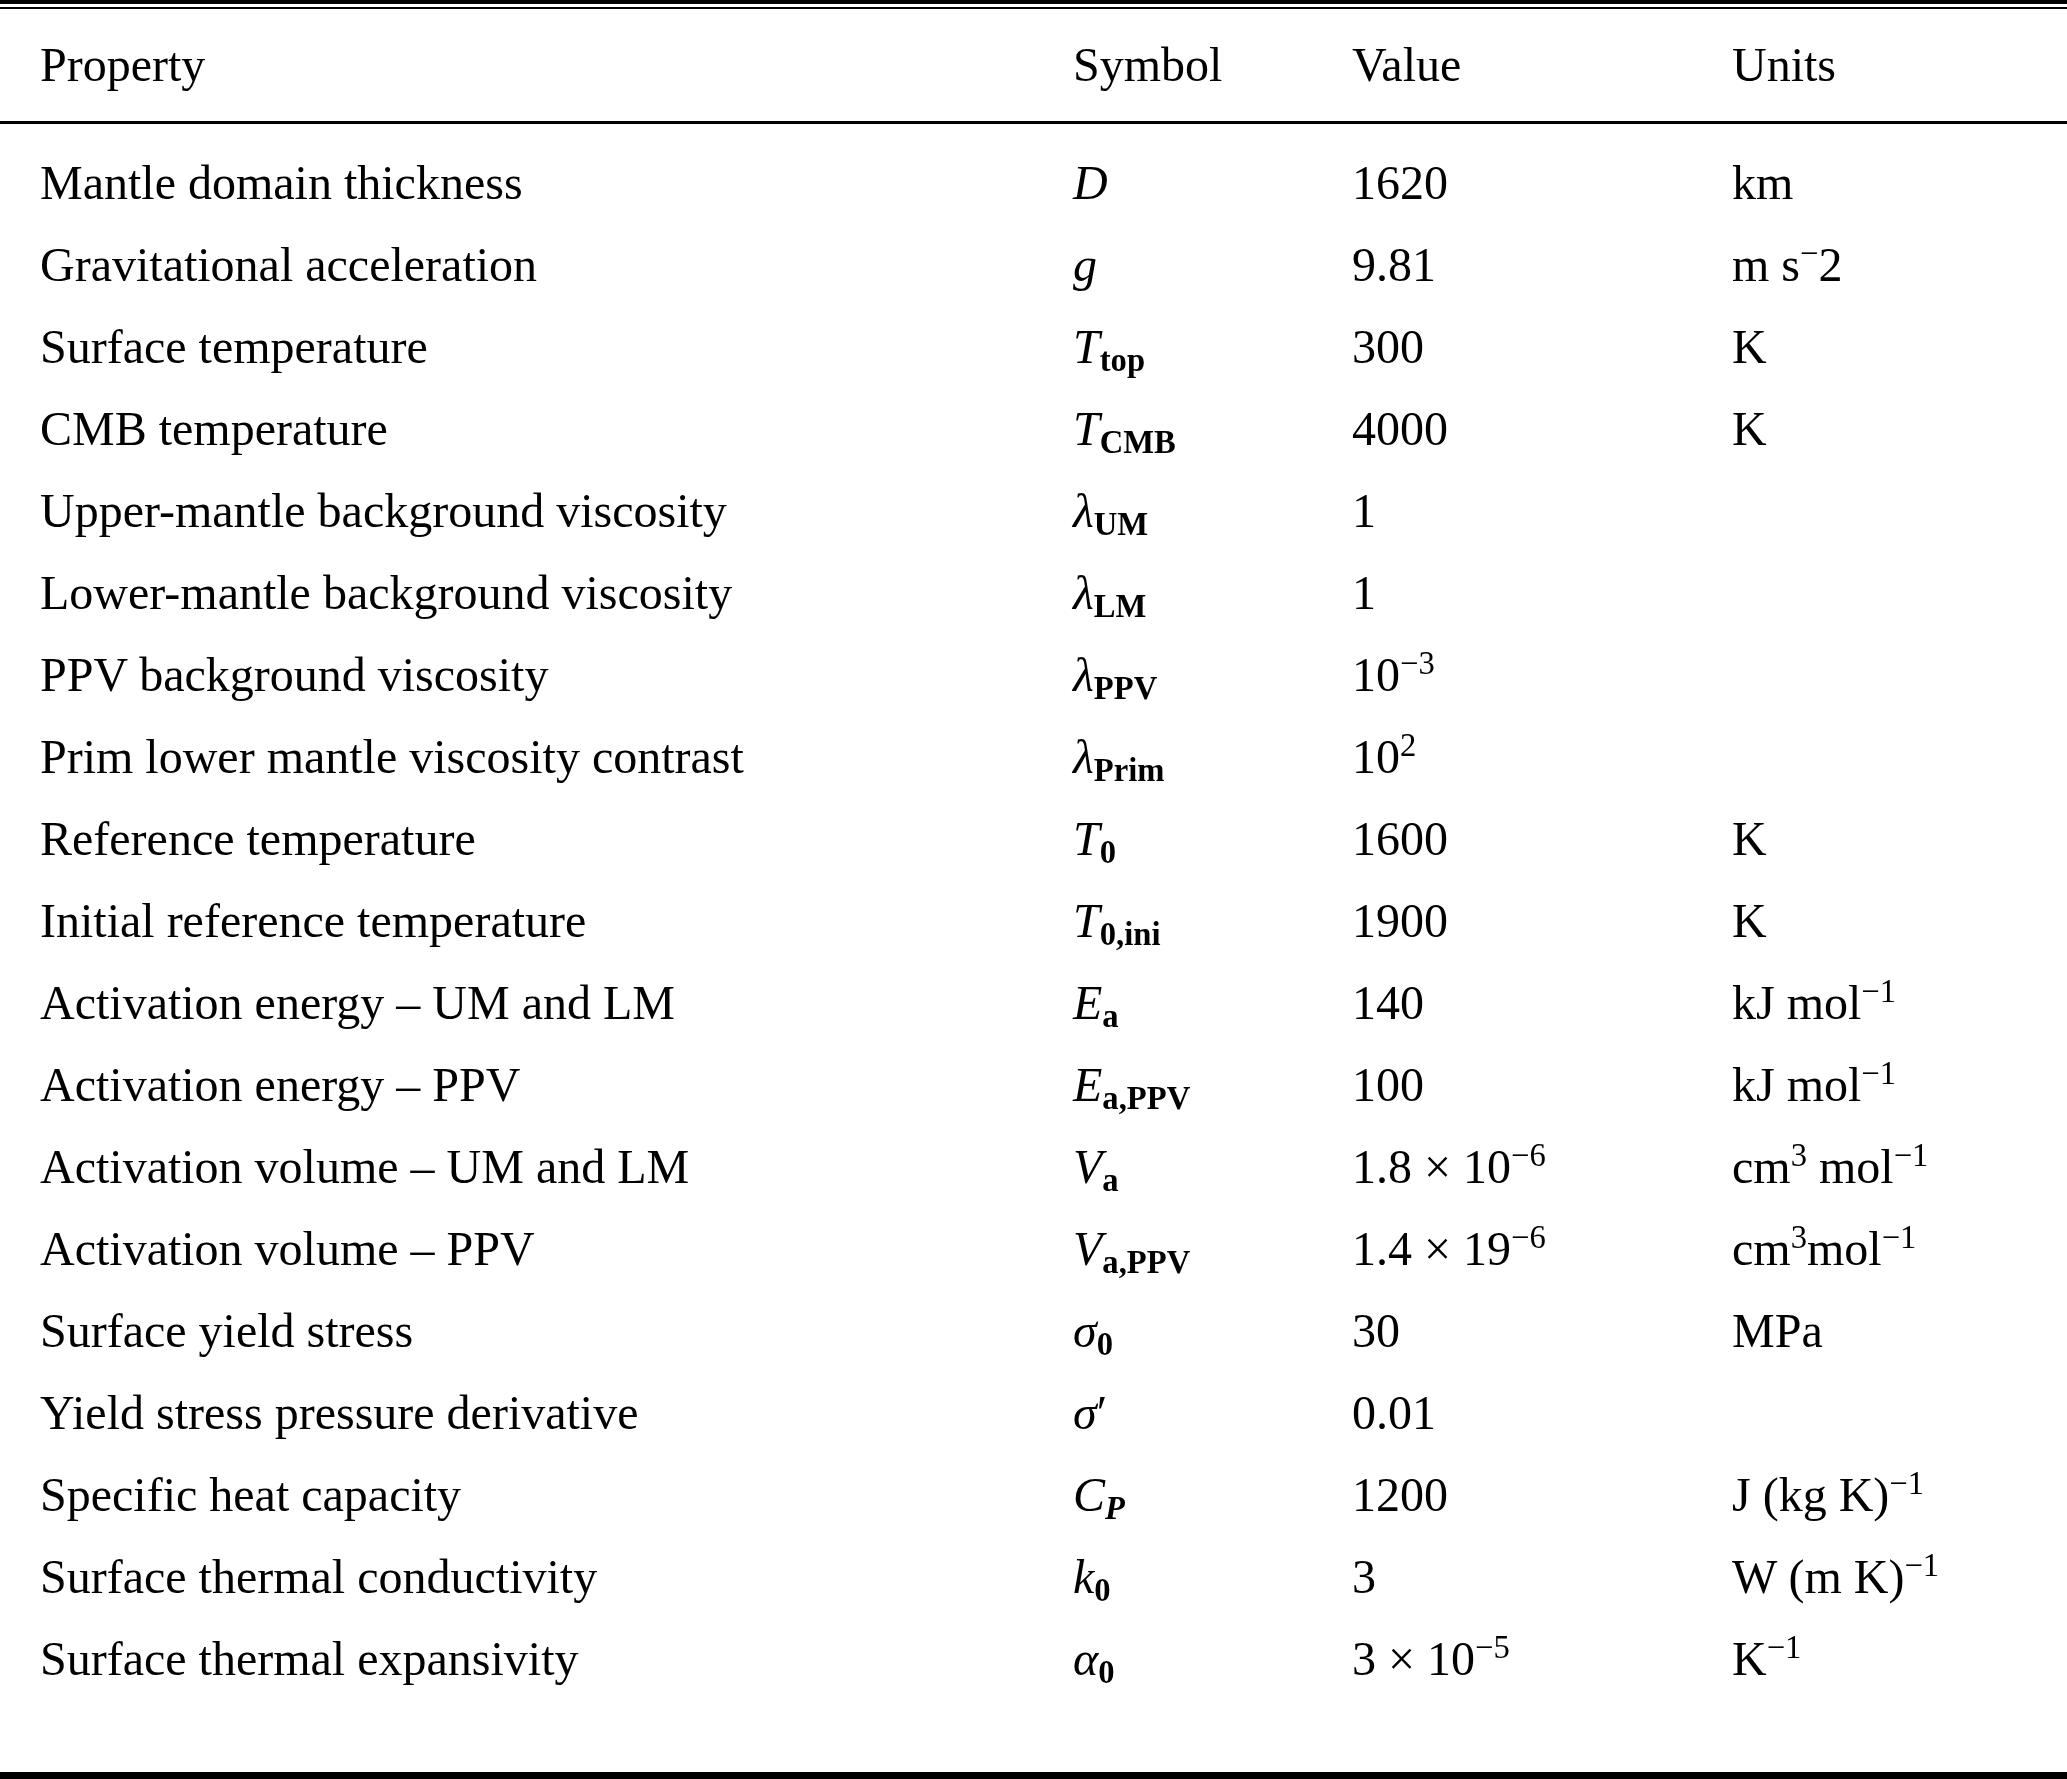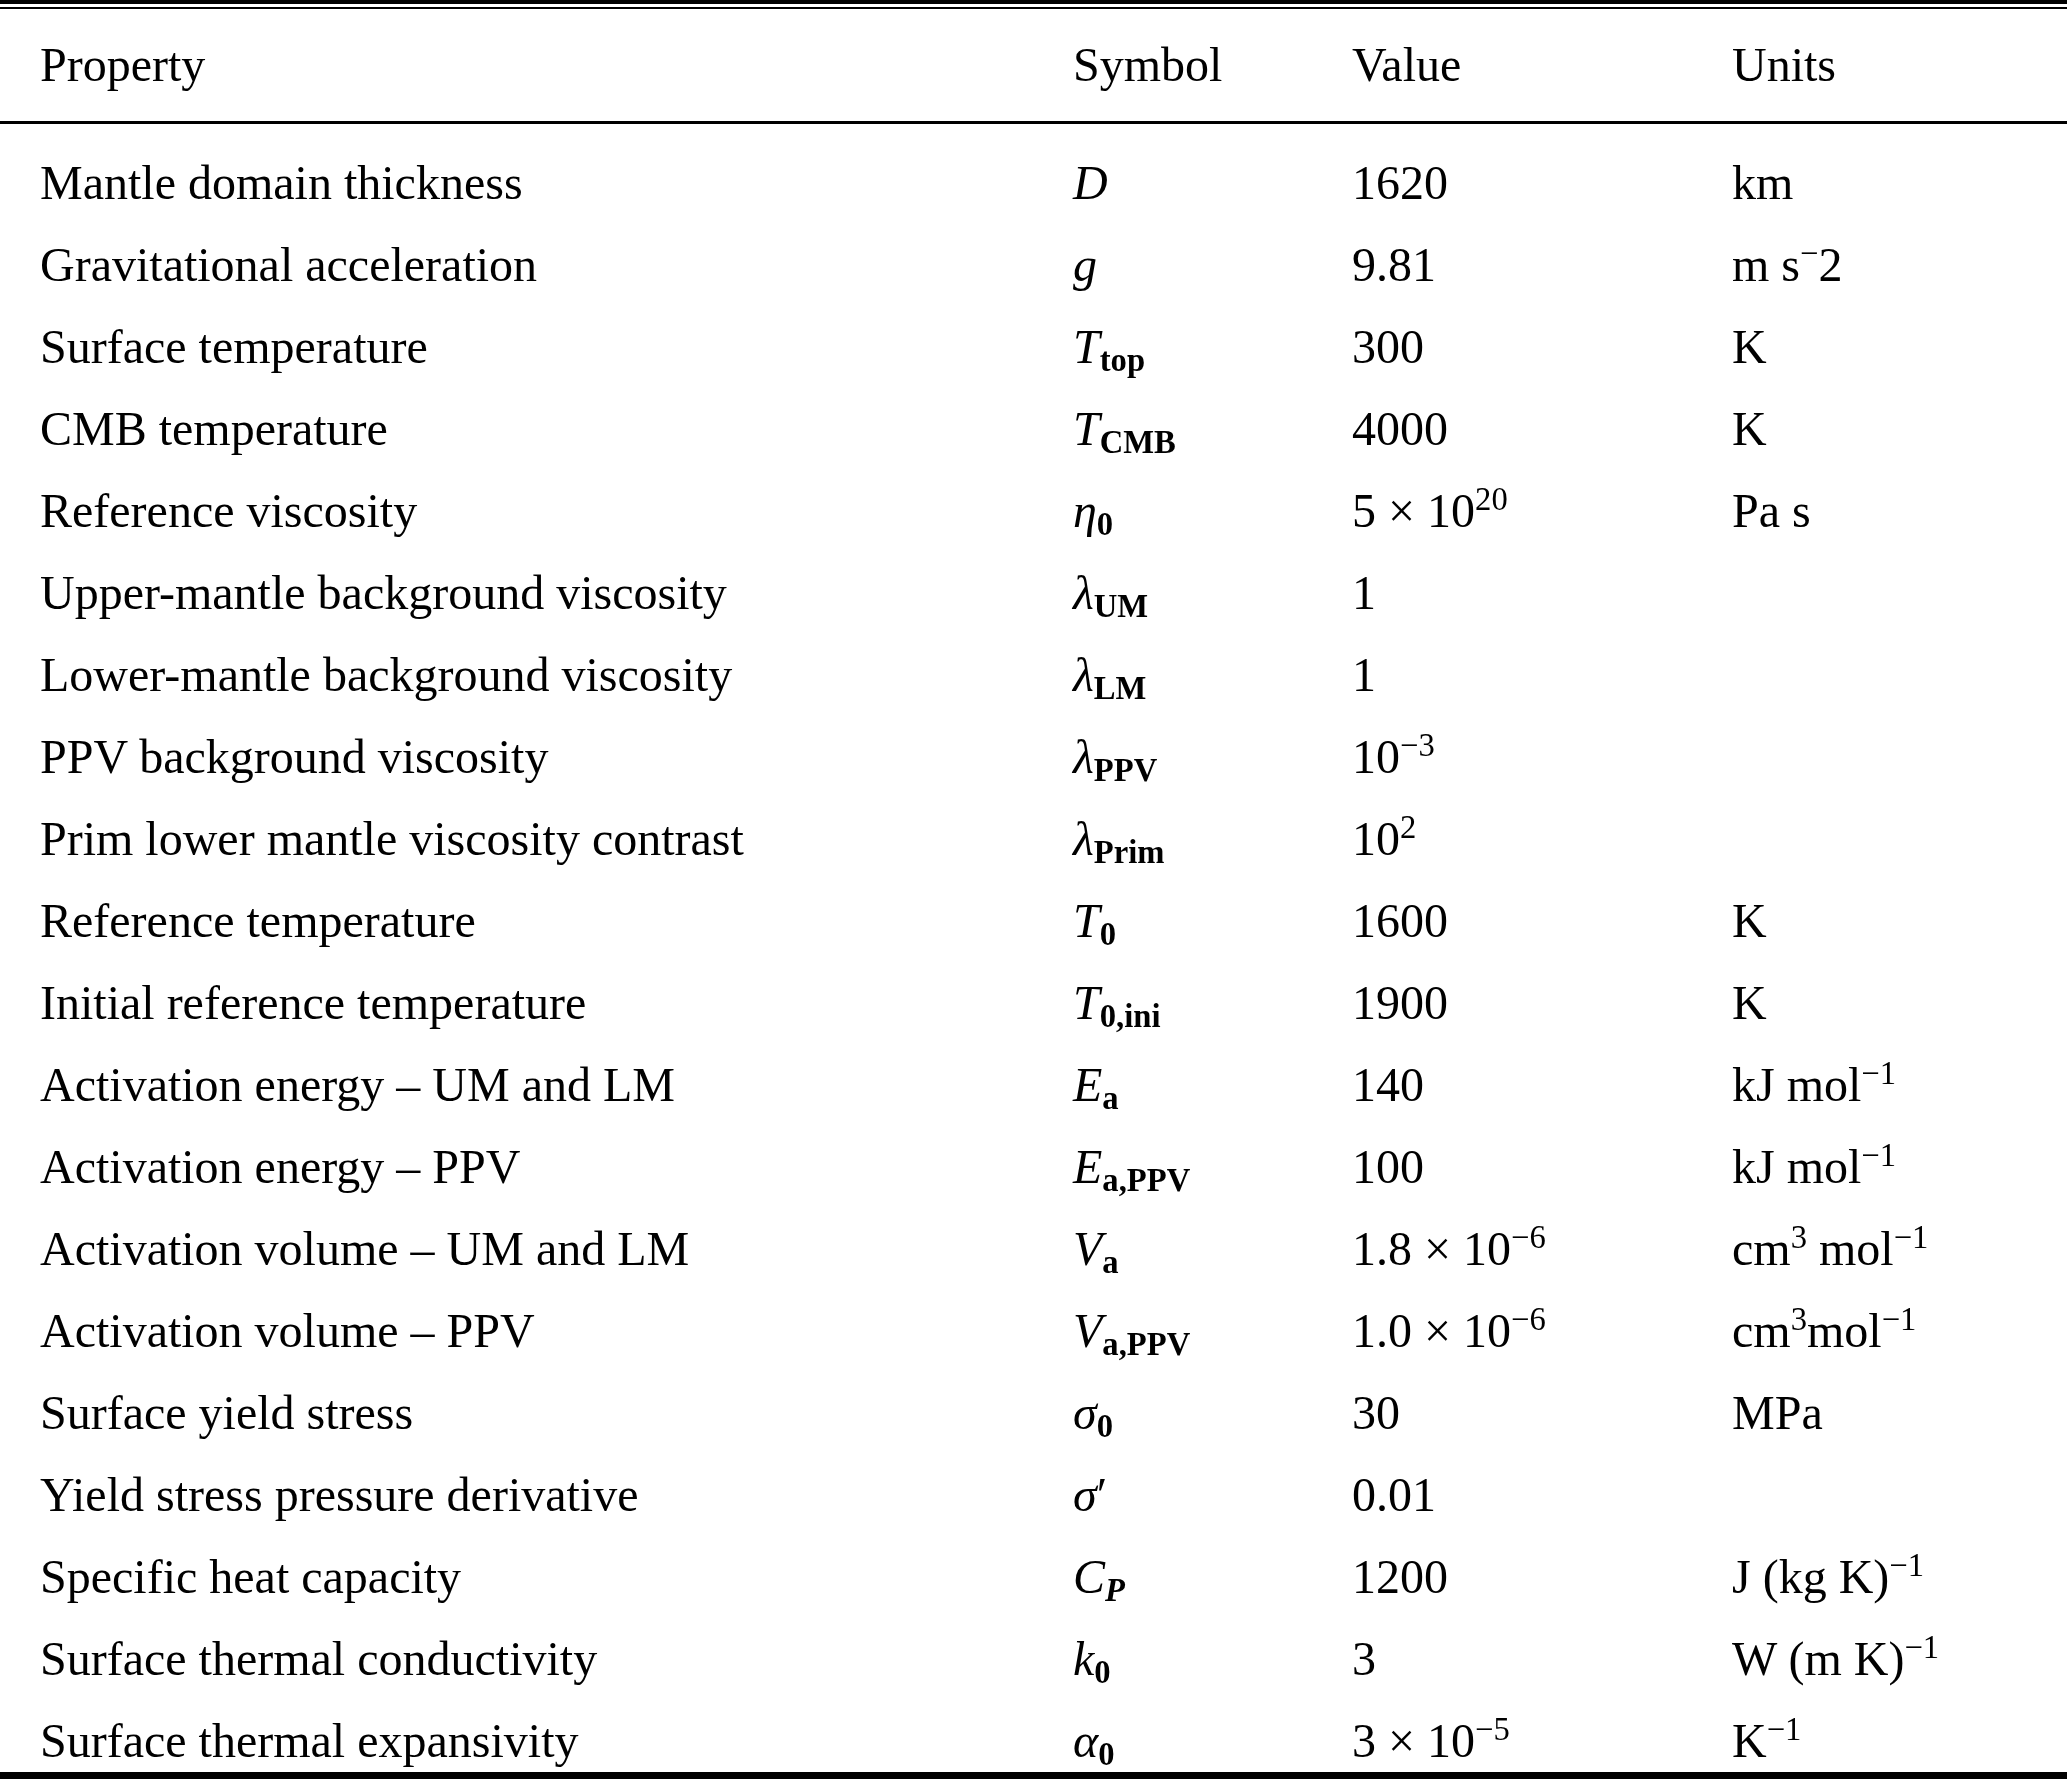--- a/index.html
+++ b/index.html
@@ -121,26 +121,20 @@
           <td><span>300</span></td>
           <td><span>K</span></td>
         </tr>
         <tr>
           <td>CMB temperature</td>
           <td><i>T</i><sub>CMB</sub></td>
           <td><span>4000</span></td>
           <td><span>K</span></td>
         </tr>
         <tr>
-          <td>Reference viscosity</td>
-          <td><i>η</i><sub>0</sub></td>
-          <td><span>5 × 10</span><sup>20</sup></td>
-          <td><span>Pa s</span></td>
-        </tr>
-        <tr>
           <td>Upper-mantle background viscosity</td>
           <td><i>λ</i><sub>UM</sub></td>
           <td><span>1</span></td>
           <td></td>
         </tr>
         <tr>
           <td>Lower-mantle background viscosity</td>
           <td><i>λ</i><sub>LM</sub></td>
           <td><span>1</span></td>
           <td></td>
@@ -183,21 +177,21 @@
         </tr>
         <tr>
           <td>Activation volume – UM and LM</td>
           <td><i>V</i><sub>a</sub></td>
           <td><span>1.8 × 10</span><sup>−6</sup></td>
           <td><span>cm</span><sup>3</sup><span> mol</span><sup>−1</sup></td>
         </tr>
         <tr>
           <td>Activation volume – PPV</td>
           <td><i>V</i><sub>a,PPV</sub></td>
-          <td><span>1.0 × 10</span><sup>−6</sup></td>
+          <td><span>1.4 × 19</span><sup>−6</sup></td>
           <td><span>cm</span><sup>3</sup><span>mol</span><sup>−1</sup></td>
         </tr>
         <tr>
           <td>Surface yield stress</td>
           <td><i>σ</i><sub>0</sub></td>
           <td><span>30</span></td>
           <td><span>MPa</span></td>
         </tr>
         <tr>
           <td>Yield stress pressure derivative</td>

